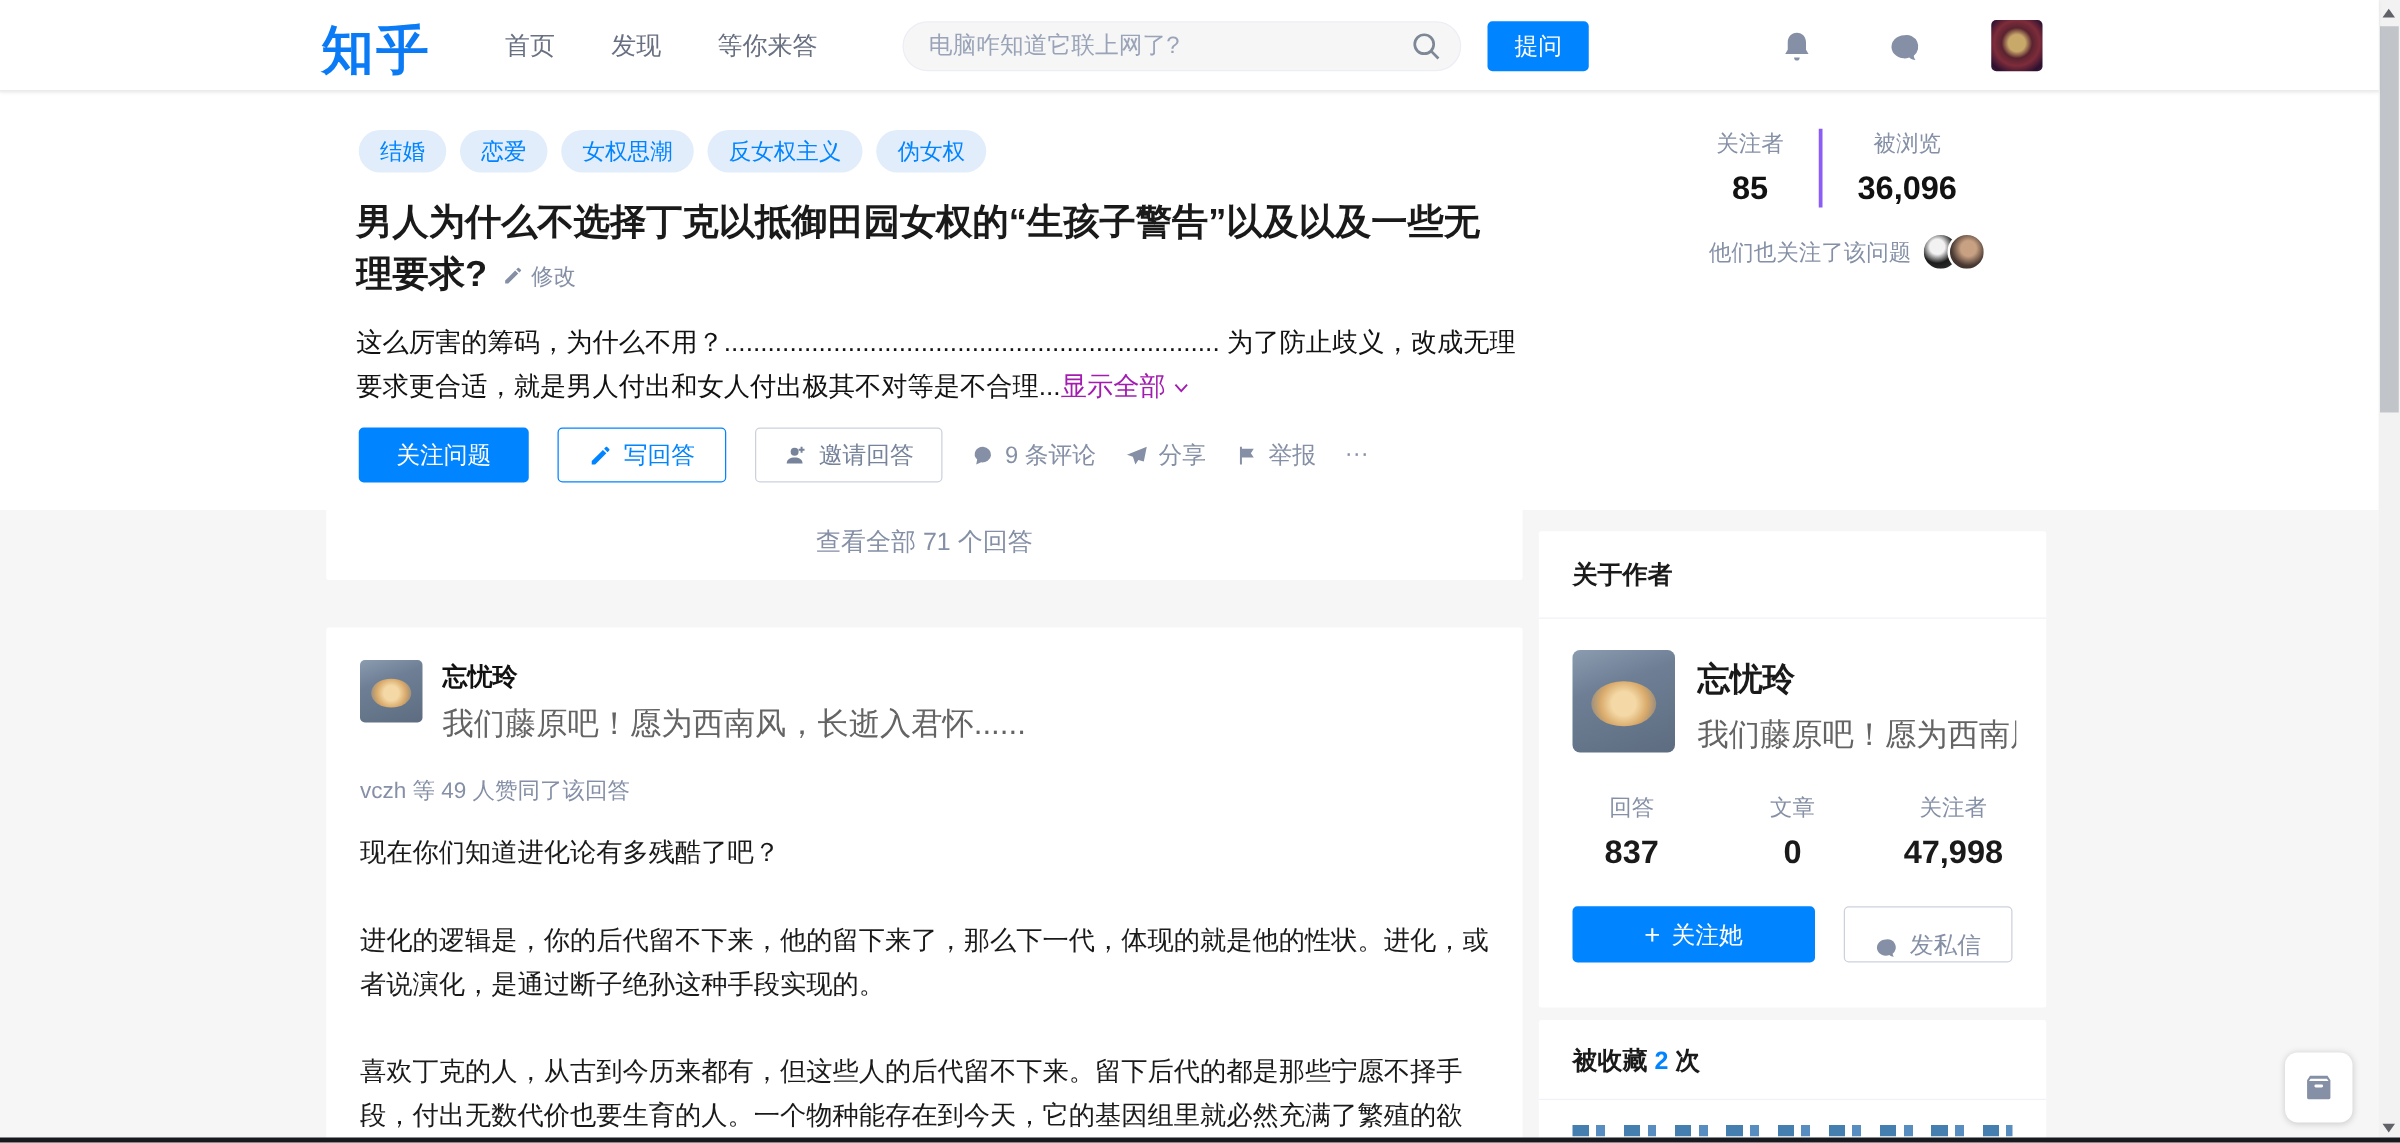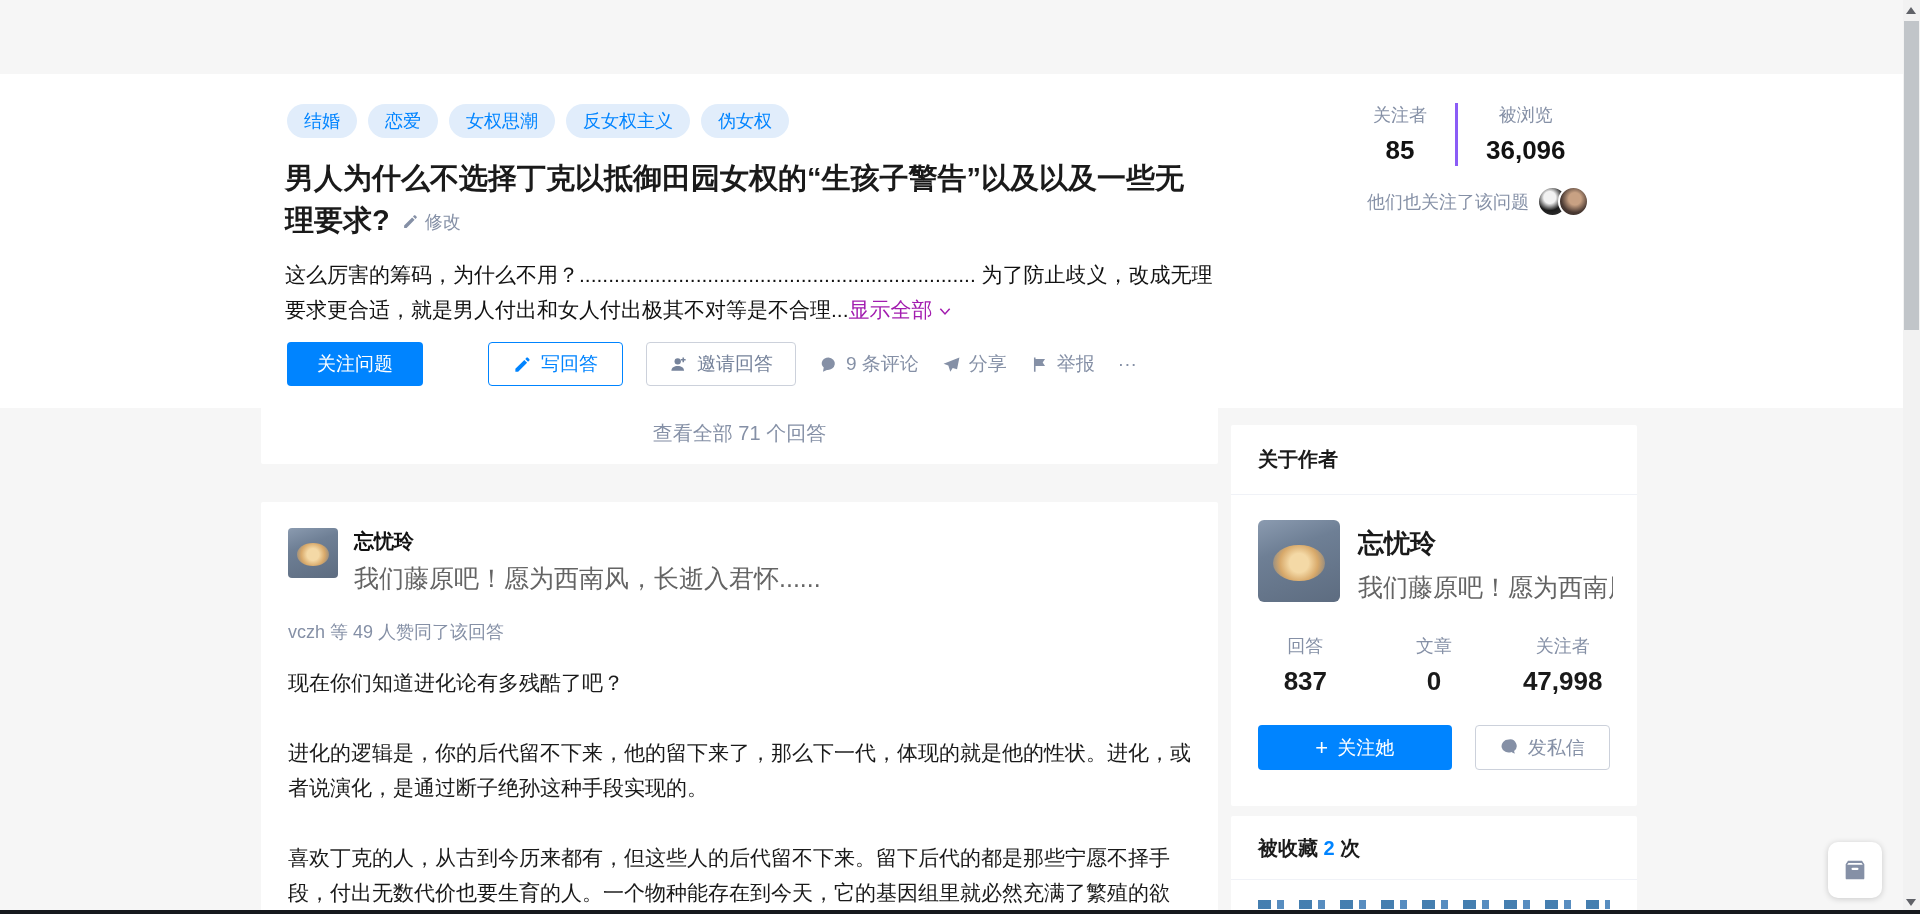--- a/index.html
+++ b/index.html
@@ -37,21 +37,21 @@
               color:#8590a6; margin-left:12px; cursor:pointer; white-space:nowrap; }
   .editlink svg { width:17px; height:17px; }
   .qdesc { position:absolute; left:285px; top:183px; width:928px; font-size:21px; line-height:35px; color:#121212; word-break:break-all; }
   .showall { color:#a21caf; cursor:pointer; white-space:nowrap; }
   .showall svg { width:14px; height:14px; vertical-align:-1px; }
   .qactions { position:absolute; left:287px; top:268px; display:flex; align-items:flex-start; gap:23px; }
   .btn { height:44px; display:inline-flex; align-items:center; justify-content:center; gap:9px;
          border-radius:4px; font-size:19px; font-family:inherit; cursor:pointer; }
   .btn svg { width:19px; height:19px; }
   .btn-primary { background:#0084ff; color:#fff; border:none; padding:0 30px; }
-  .btn-outline-blue { background:#fff; color:#0084ff; border:1px solid #0084ff; padding:0 24px;margin-left:42px; }
+  .btn-outline-blue { background:#fff; color:#0084ff; border:1px solid #0084ff; padding:0 24px; }
   .btn-outline-grey { background:#fff; color:#76839b; border:1px solid #ccd1db; padding:0 22px; }
   .btn-text { background:none; border:none; color:#8590a6; padding:0; gap:8px; }
   .qstats { position:absolute; top:29px; left:1345px; display:flex; }
   .qstat { text-align:center; padding:0 28px; cursor:pointer; }
   .qstat .lbl { font-size:18px; color:#8590a6; }
   .qstat .val { font-size:26px; font-weight:bold; color:#121212; margin-top:8px; }
   .qstat + .qstat { border-left:3px solid #8b5cf6; }
   .alsorow { position:absolute; left:1367px; top:112px; display:flex; align-items:center; gap:8px; }
   .alsorow .txt { font-size:18px; color:#8590a6; cursor:pointer; }
   .mini-av { width:31px; height:31px; border-radius:50%; border:2px solid #fff; cursor:pointer; }
@@ -81,21 +81,21 @@
   .side-author { display:flex; gap:18px; padding:25px 27px 0; }
   .av-sky.big { width:82px; height:82px; border-radius:6px; }
   .side-author .aname { font-size:26px; font-weight:bold; margin-top:6px; cursor:pointer; }
   .side-author .abio { font-size:25px; color:#646464; margin-top:10px; width:255px; white-space:nowrap; overflow:hidden; }
   .side-stats { display:flex; padding:30px 10px 0; }
   .side-stat { flex:1; text-align:center; cursor:pointer; }
   .side-stat .lbl { font-size:18px; color:#8590a6; }
   .side-stat .val { font-size:26px; font-weight:bold; margin-top:8px; }
   .side-btns { display:flex; gap:23px; padding:28px 27px 0; }
   .side-btns .btn { height:45px; flex:1; font-size:19px; }
-  .btn-msg { background:#fff; color:#8590a6; border:1px solid #ccd1db; }
+  .btn-msg { background:#fff; color:#8590a6; border:1px solid #ccd1db;align-items:flex-end; }
   .btn-msg svg { width:19px; height:19px; }
   .card-fav { top:816px; height:98px; overflow:hidden; }
   .fav-head { padding:19px 27px 17px; font-size:20px; font-weight:bold; border-bottom:1px solid #f0f2f7; }
   .fav-count { color:#0084ff; }
   .cutoff-links { position:absolute; left:27px; right:27px; top:84px; height:9px; opacity:.85;
       background:repeating-linear-gradient(90deg,#2468a2 0 13px,transparent 13px 19px,#3a79b5 19px 26px,transparent 26px 41px); }
 
   
   .float-btn { position:absolute; left:1828px; top:842px; width:54px; height:56px; background:#fff; border-radius:10px;
       box-shadow:0 1px 6px rgba(0,0,0,.18); display:flex; align-items:center; justify-content:center; cursor:pointer; }
@@ -105,20 +105,44 @@
   .sb-up { top:7px; border-bottom:7px solid #606268; }
   .sb-down { top:899px; border-top:7px solid #606268; }
   .sb-thumb { position:absolute; left:1px; top:21px; width:15px; height:309px; background:#c1c5c9; cursor:grab; }
   .bottom-edge { position:absolute; left:0; top:910px; width:1920px; height:4px; background:#16191d; }
 </style>
 </head>
 <body>
 
 <div class="screen">
 
+  <header class="topnav">
+    <div class="logo">知乎</div>
+    <nav class="navlinks">
+      <a>首页</a>
+      <a>发现</a>
+      <a>等你来答</a>
+    </nav>
+    <div class="search">
+      <input placeholder="电脑咋知道它联上网了?" style="">
+      <svg class="sicon" viewBox="0 0 24 24" fill="none" stroke="currentColor" stroke-width="2">
+        <circle cx="10.5" cy="10.5" r="7"></circle>
+          <line x1="15.8" y1="15.8" x2="21" y2="21"></line>
+      </svg>
+    </div>
+    <button class="askbtn">提问</button>
+    <svg class="navicon bell" viewBox="0 0 24 24" fill="currentColor">
+      <path d="M12 2c-4 0-6.5 3-6.5 7v5l-1.8 3h16.6l-1.8-3V9c0-4-2.5-7-6.5-7z"></path>
+        <path d="M10 19.5a2 2.2 0 0 0 4 0z"></path>
+    </svg>
+    <svg class="navicon chat" viewBox="0 0 24 24" fill="currentColor">
+      <path d="M11 2a9 8.2 0 1 0 3.6 15.7c1 1 2.6 1.7 4.4 1.8-.7-.8-1.1-1.9-1.2-3A8.2 8.2 0 0 0 11 2z"></path>
+    </svg>
+    <div class="nav-avatar"></div>
+  </header>
 
   <section class="qheader">
     <div class="tags">
       <span class="tag">结婚</span>
       <span class="tag">恋爱</span>
       <span class="tag">女权思潮</span>
       <span class="tag">反女权主义</span>
       <span class="tag">伪女权</span>
     </div>
     <h1 class="qtitle"><span>男人为什么不选择丁克以抵御田园女权的“生孩子警告”以及以及一些无理要求?</span><span class="editlink">

